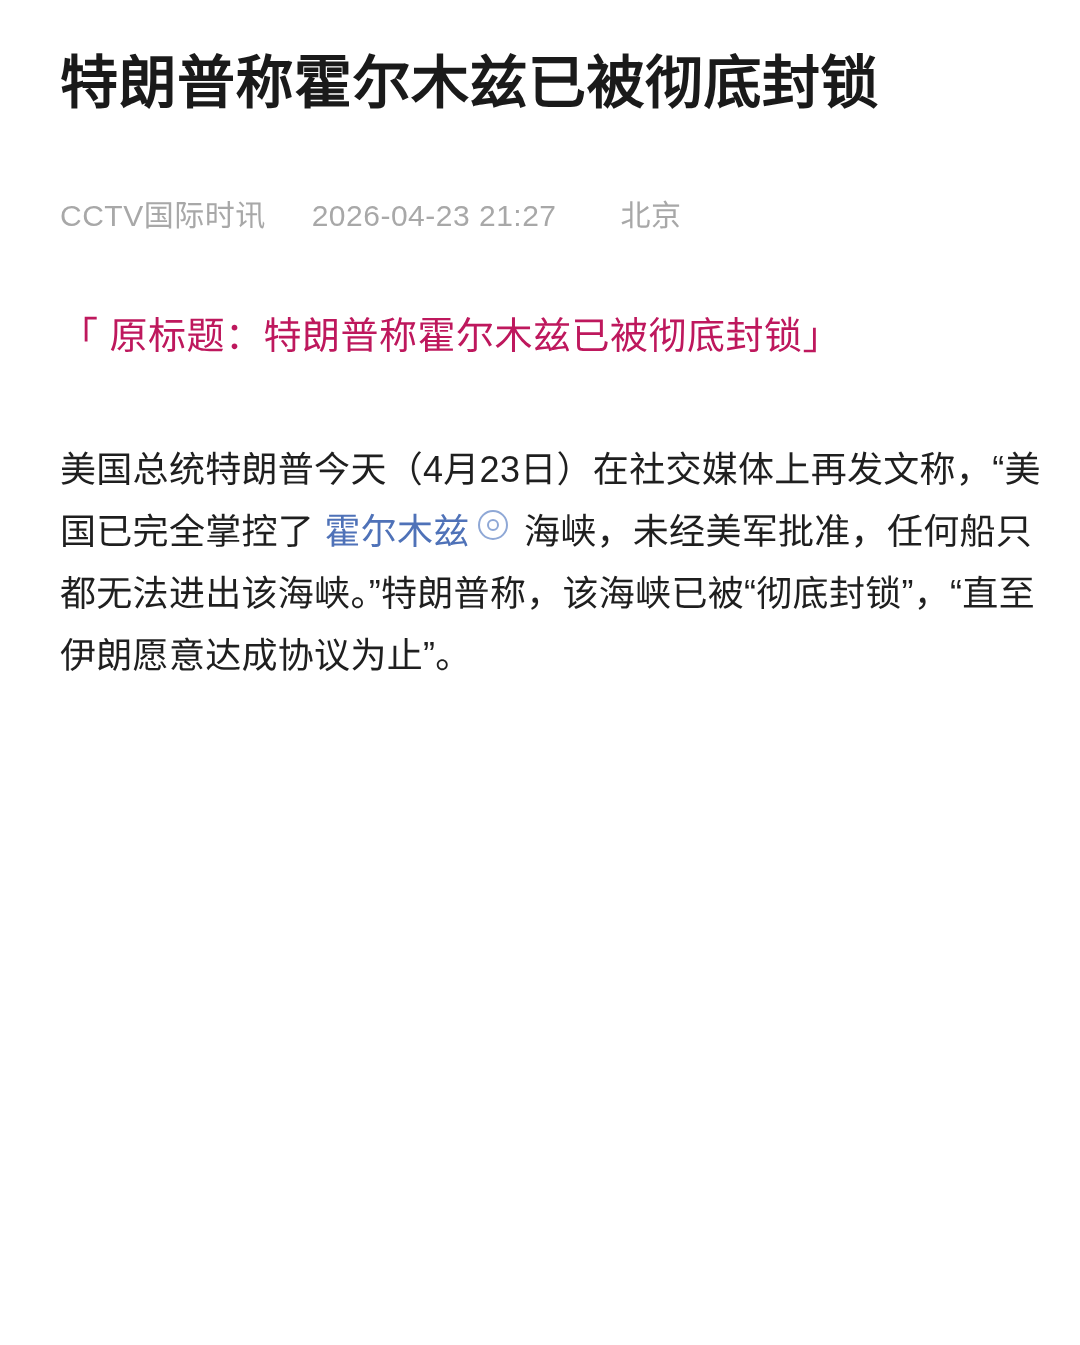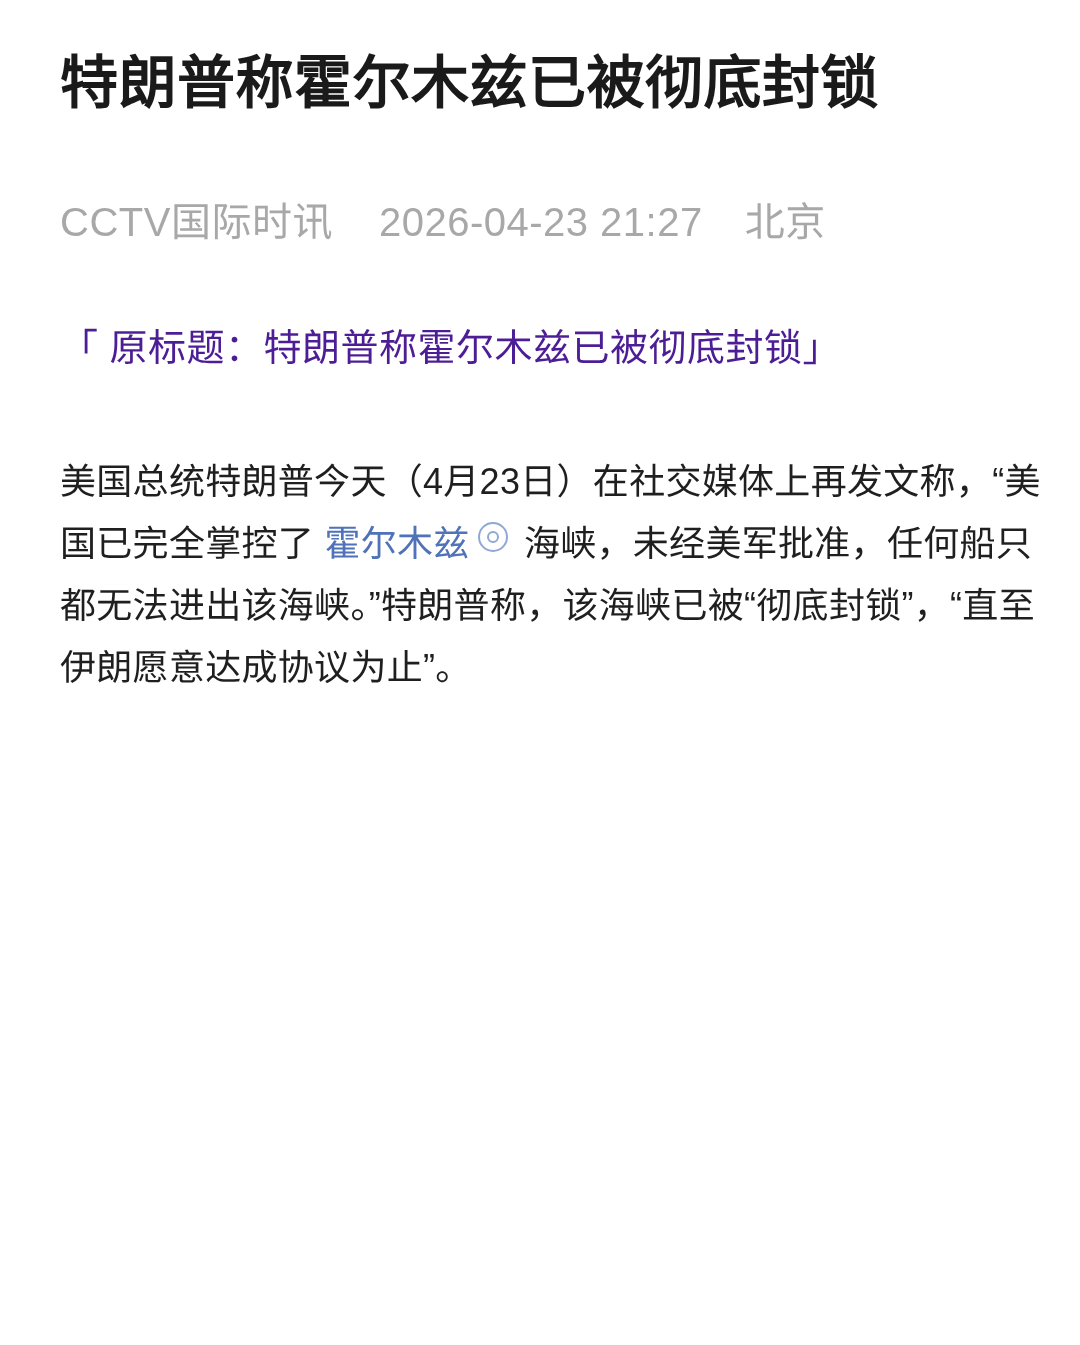--- a/index.html
+++ b/index.html
@@ -23,32 +23,32 @@
     line-height: 1.34;
     font-weight: bold;
     color: #1a1a1a;
     letter-spacing: 0.5px;
     margin: 0 0 76px 0;
   }
   .meta-row {
     display: flex;
     margin: 0 0 70px 0;
     color: #a8a8a8;
-    font-size: 40px;
+    font-size: 30px;
     line-height: 1.2;
     letter-spacing: 0.5px;
   }
   .meta-source { margin-right: 46px; }
-  .meta-time { margin-right: 42px; }
+  .meta-time { margin-right: 64px; }
   .meta-location { }
 
   .orig-title {
     font-size: 38px;
     line-height: 1.72;
-    color: #4c1d95;
+    color: #be185d;
     margin: 0 0 70px 0;
     letter-spacing: 0.5px;
   }
 
   .body-paragraph {
     font-size: 36px;
     line-height: 1.72;
     color: #1f1f1f;
     margin: 0 0 36px 0;
     letter-spacing: 0.3px;

